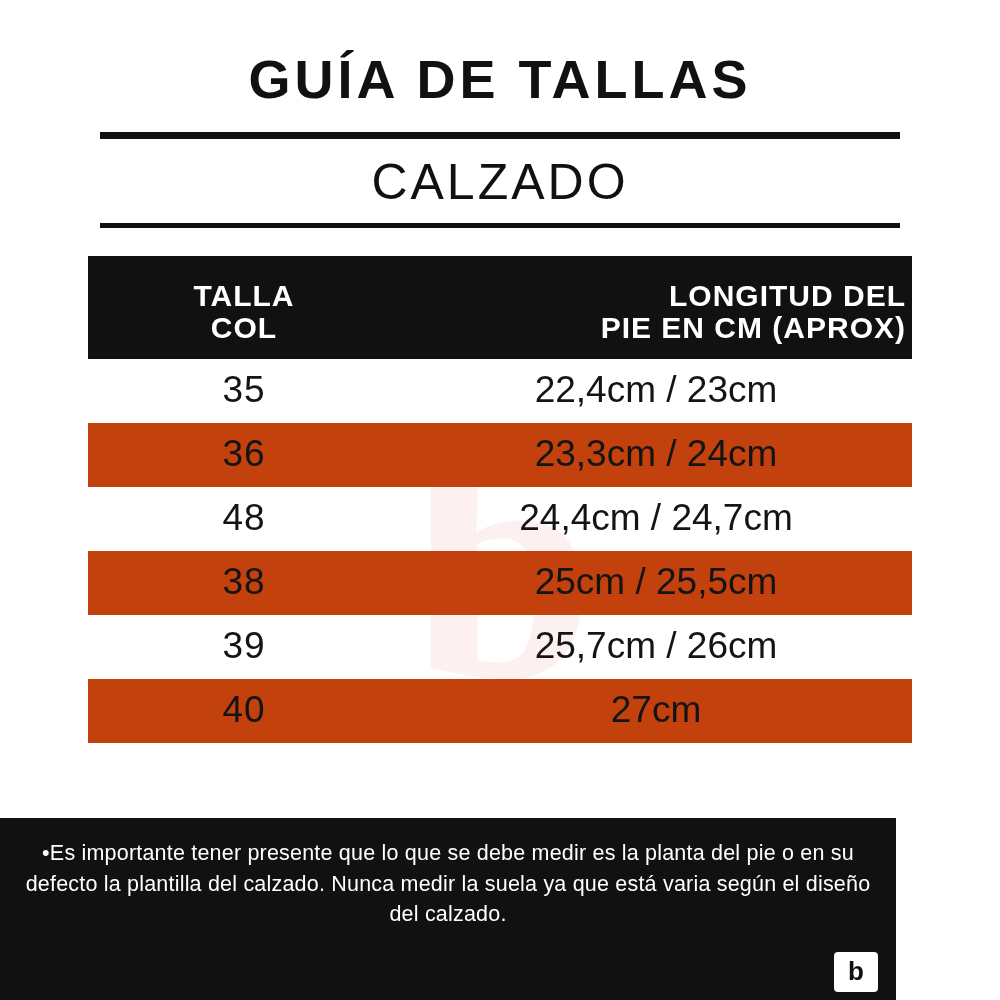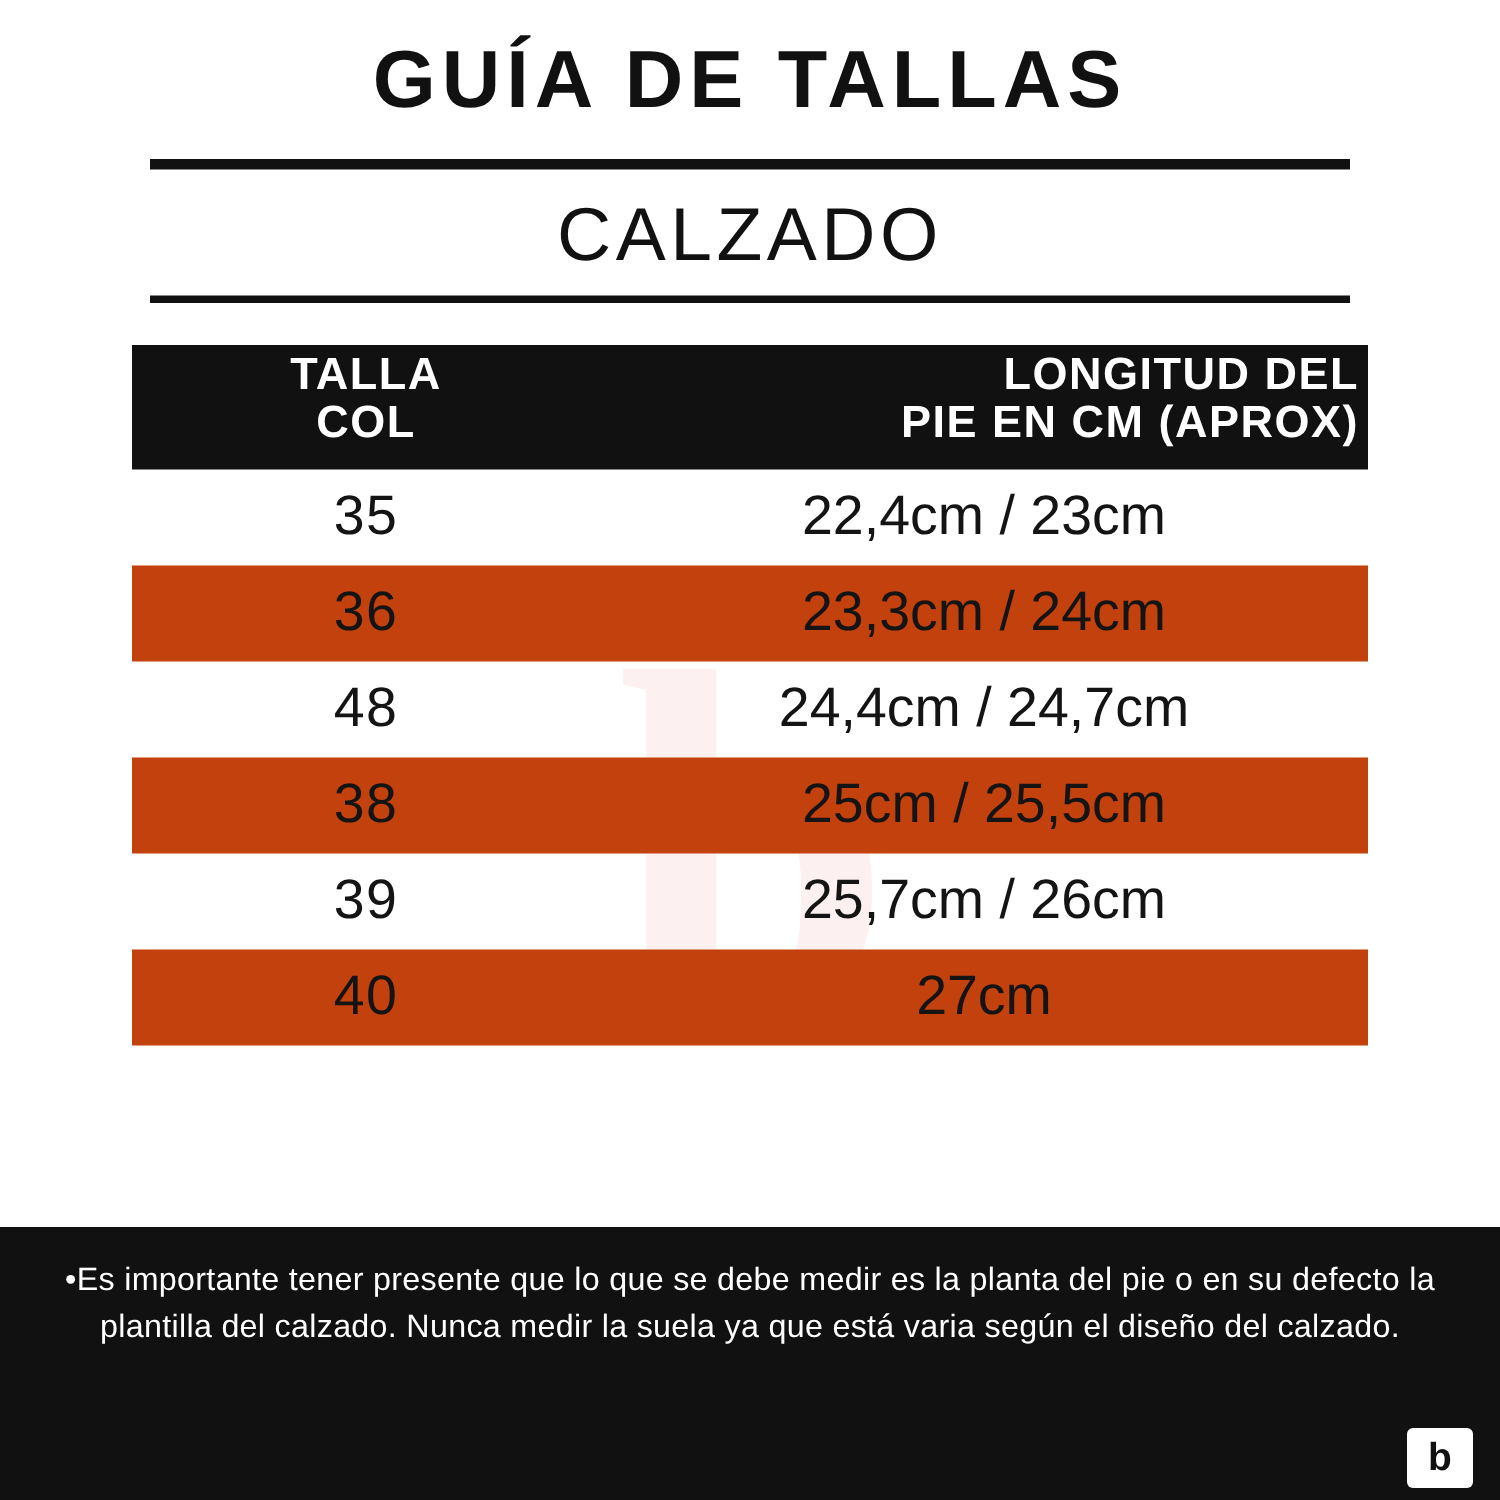--- a/index.html
+++ b/index.html
@@ -44,21 +44,21 @@
     z-index: 2;
   }
 
   .title {
     text-align: center;
     font-family: "Liberation Sans", sans-serif;
     font-weight: 700;
     font-size: 54px;
     letter-spacing: 4px;
     color: #111111;
-    padding-top: 22px;
+    padding-top: 48px;
     text-shadow: 2px 2px 0 #ffffff, -2px 2px 0 #ffffff;
   }
 
   .rule {
     height: 7px;
     background: #111111;
     margin: 22px 100px 0 100px;
   }
 
   .subtitle {
@@ -84,21 +84,21 @@
     width: 800px;
     table-layout: fixed;
   }
 
   table.size-table thead th {
     background: #111111;
     color: #ffffff;
     font-size: 30px;
     font-weight: 700;
     letter-spacing: 1px;
-    padding: 4px 6px 14px 6px;
+    padding: 24px 6px 14px 6px;
     line-height: 1.08;
     vertical-align: middle;
   }
   table.size-table thead th.col-size { width: 300px; }
   table.size-table thead th.col-len  { width: 500px; text-align: right; }
 
   table.size-table tbody td {
     font-size: 37px;
     color: #141414;
     text-align: center;
@@ -111,21 +111,21 @@
     background: #c2410c;
   }
 
   td.size-cell { letter-spacing: 1px; }
   td.len-cell  { letter-spacing: 0px; }
 
   .footer {
     position: absolute;
     left: 0;
     bottom: 0;
-    width: 1000px;
+    width: 896px;
     height: 182px;
     background: #111111;
     color: #ffffff;
     z-index: 3;
   }
   .footer-text {
     padding: 20px 18px 0 18px;
     text-align: center;
     font-size: 21.5px;
     line-height: 1.42;

